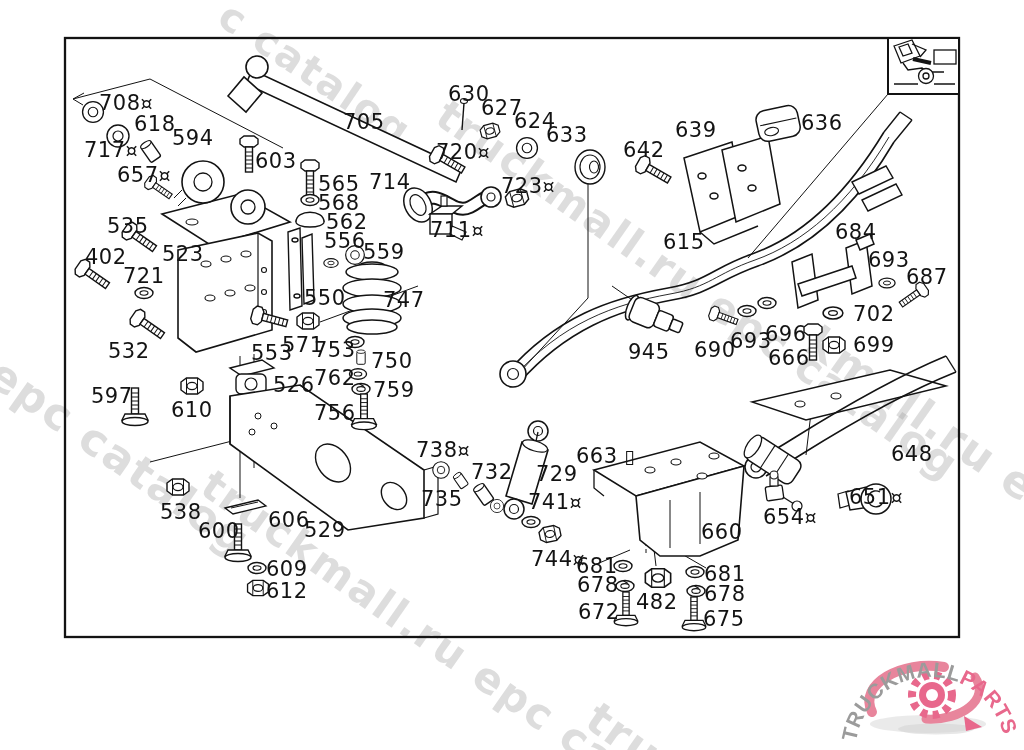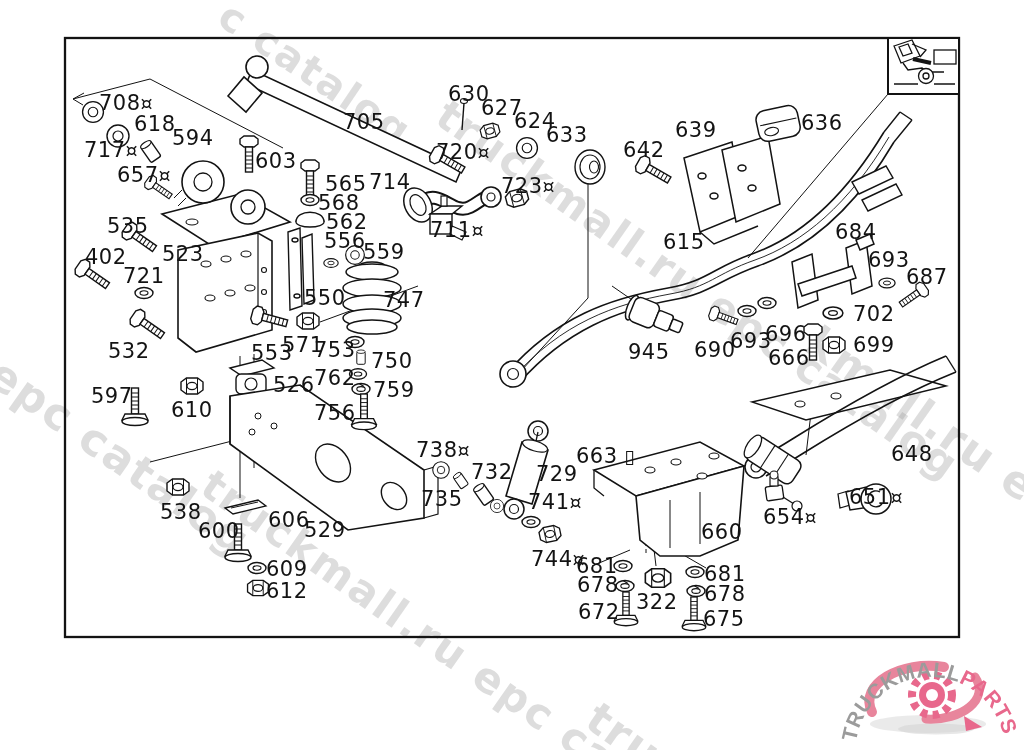--- a/index.html
+++ b/index.html
@@ -369,21 +369,21 @@
     </g>
   </svg>
 
   <div id="labels">
       <div class="plabel" style="left: 99px; top: 93px;">708<span class="sfx">¤</span></div>
       <div class="plabel" style="left: 134px; top: 114px;">618</div>
       <div class="plabel" style="left: 84px; top: 140px;">717<span class="sfx">¤</span></div>
       <div class="plabel" style="left: 172px; top: 128px;">594</div>
       <div class="plabel" style="left: 117px; top: 165px;">657<span class="sfx">¤</span></div>
       <div class="plabel" style="left: 255px; top: 151px;">603</div>
-      <div class="plabel" style="left: 325px; top: 174px; text-align: center;">565</div>
+      <div class="plabel" style="left: 318px; top: 174px; text-align: center;">565</div>
       <div class="plabel" style="left: 318px; top: 193px;">568</div>
       <div class="plabel" style="left: 326px; top: 212px;">562</div>
       <div class="plabel" style="left: 324px; top: 231px;">556</div>
       <div class="plabel" style="left: 363px; top: 242px;">559</div>
       <div class="plabel" style="left: 304px; top: 288px;">550</div>
       <div class="plabel" style="left: 383px; top: 290px;">747</div>
       <div class="plabel" style="left: 107px; top: 216px;">535</div>
       <div class="plabel" style="left: 85px; top: 247px;">402</div>
       <div class="plabel" style="left: 123px; top: 266px;">721</div>
       <div class="plabel" style="left: 162px; top: 244px;">523</div>
@@ -434,18 +434,18 @@
       <div class="plabel" style="left: 763px; top: 507px;">654<span class="sfx">¤</span></div>
       <div class="plabel" style="left: 160px; top: 502px;">538</div>
       <div class="plabel" style="left: 198px; top: 521px;">600</div>
       <div class="plabel" style="left: 268px; top: 510px;">606</div>
       <div class="plabel" style="left: 304px; top: 520px;">529</div>
       <div class="plabel" style="left: 266px; top: 559px;">609</div>
       <div class="plabel" style="left: 266px; top: 581px;">612</div>
       <div class="plabel" style="left: 576px; top: 556px;">681</div>
       <div class="plabel" style="left: 577px; top: 575px;">678</div>
       <div class="plabel" style="left: 578px; top: 602px;">672</div>
-      <div class="plabel" style="left: 636px; top: 592px;">322</div>
+      <div class="plabel" style="left: 636px; top: 592px;">482</div>
       <div class="plabel" style="left: 704px; top: 564px;">681</div>
       <div class="plabel" style="left: 704px; top: 584px;">678</div>
       <div class="plabel" style="left: 703px; top: 609px;">675</div>
     </div>
 </div>
 
 </body></html>

